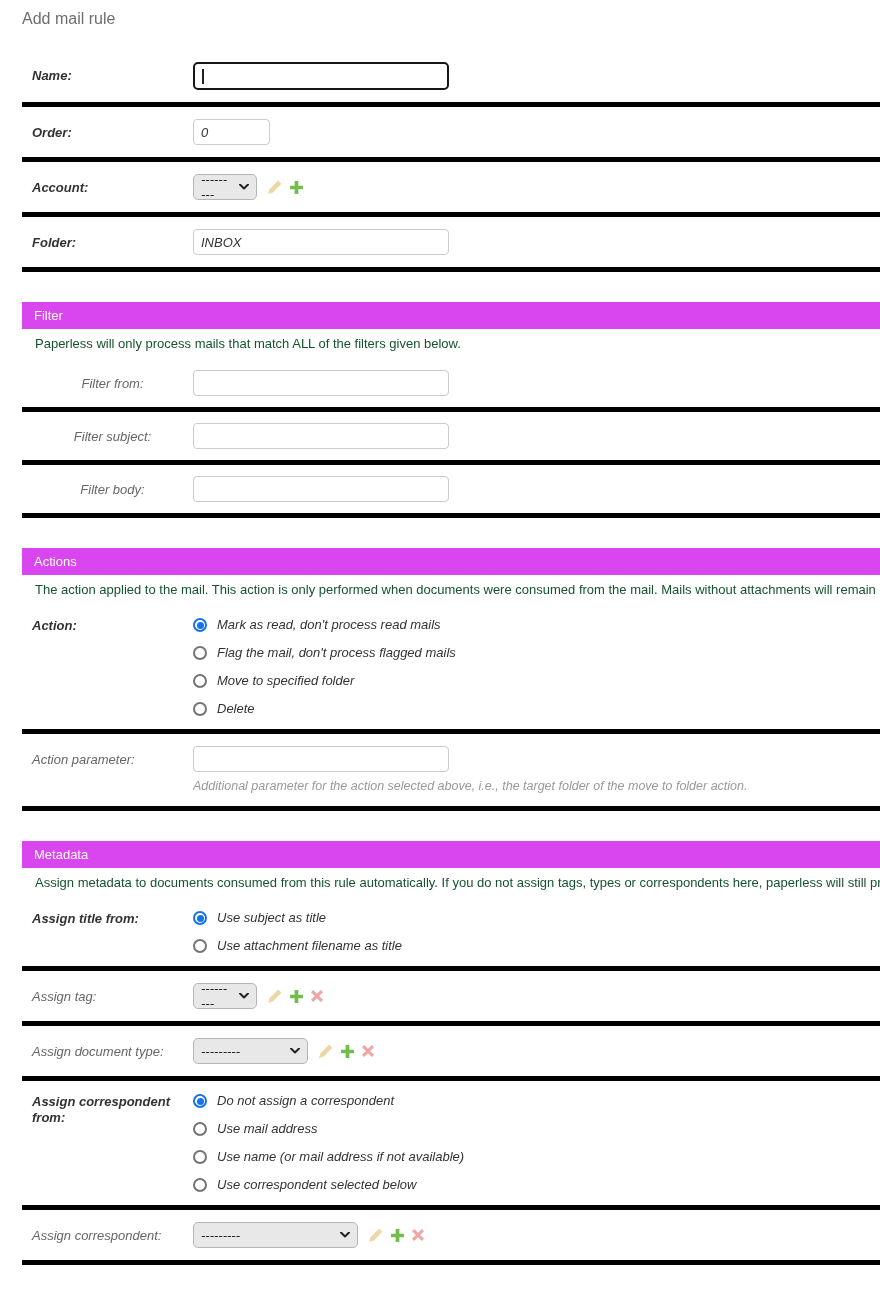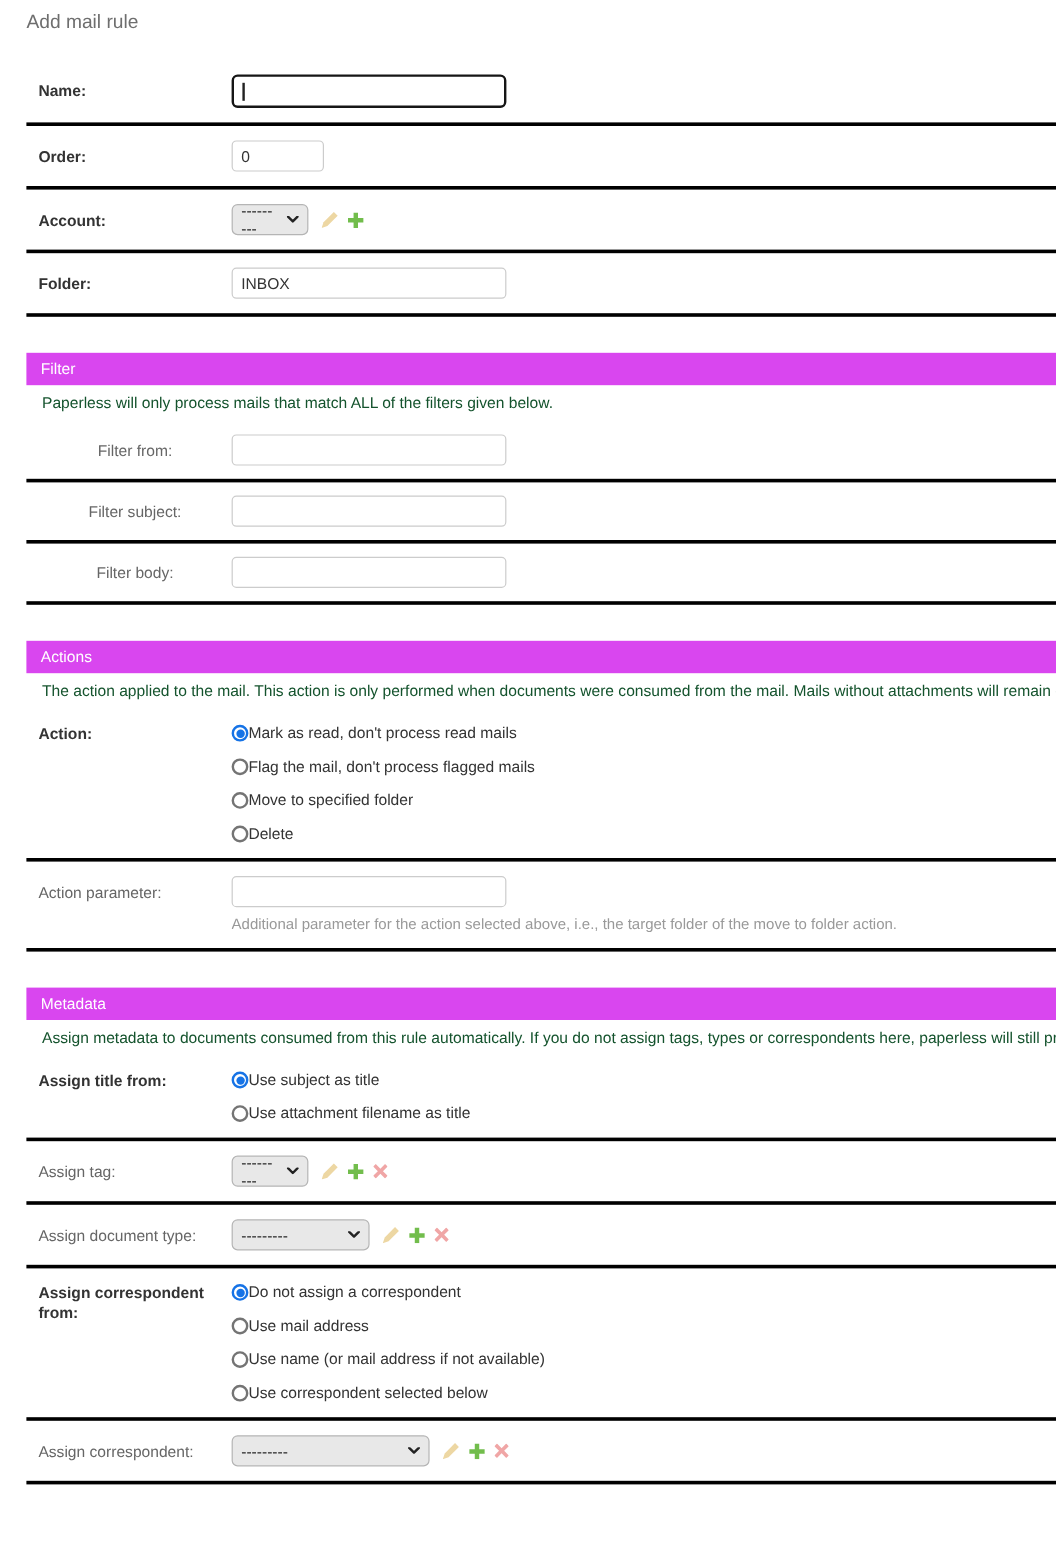--- a/index.html
+++ b/index.html
@@ -15,49 +15,49 @@
   .section-header{
     background:#d946ef;color:#fff;font-size:13px;font-weight:400;
     padding:6px 12px;line-height:15px;
   }
   .description{
     padding:7px 4px 7px 13px;font-size:13px;color:#14532d;line-height:16px;
     white-space:nowrap;overflow:hidden;
   }
   .form-row{
     display:flex;align-items:flex-start;
-    padding:12px 10px;border-bottom:3px solid #000000;
+    padding:12px 10px;border-bottom:5px solid #000000;font-style:italic;
   }
   .form-row.compact{padding:11px 10px;text-align:center;}
   .frow-label{
     flex:0 0 161px;padding-top:6px;line-height:16px;color:#666;
   }
   .frow-label.bold{font-weight:bold;color:#333;}
   .frow-label.radio-top{padding-top:1px;}
   .field-col{flex:1;min-width:0;}
   .vtext{
-    position:relative;box-sizing:border-box;height:26px;width:229px;
+    position:relative;box-sizing:border-box;height:26px;width:256px;
     border:1px solid #ccc;border-radius:4px;background:#fff;
     display:flex;align-items:center;padding:0 7px;color:#333;
   }
   .vtext.small{width:77px;}
   .vtext.focused{border:2px solid #161616;border-radius:5px;height:28px;}
   .caret{width:1.5px;height:15px;background:#222;display:inline-block;}
   .vselect{
     box-sizing:border-box;height:26px;background:#e8e8e8;
     border:1px solid #b5b5b5;border-radius:5px;
     display:inline-flex;align-items:center;justify-content:space-between;
     padding:0 7px;color:#222;cursor:default;vertical-align:middle;
   }
   .w64{width:64px;} .w115{width:115px;} .w165{width:165px;}
   .chev{flex:0 0 auto;margin-left:8px;display:block;}
   .rel-icons{display:inline-flex;align-items:center;gap:8px;margin-left:11px;vertical-align:middle;height:26px;}
   .rel-icons svg{display:block;}
   .radio-list{list-style:none;margin:0;padding:0;}
-  .radio-list li{display:flex;align-items:center;margin-bottom:12px;height:16px;}
+  .radio-list li{display:flex;align-items:center;gap:10px;margin-bottom:12px;height:16px;}
   .radio-list li:last-child{margin-bottom:0;}
   .radio{
     box-sizing:border-box;width:14px;height:14px;border-radius:50%;
     border:2px solid #747474;background:#fff;flex:0 0 auto;
     display:flex;align-items:center;justify-content:center;
   }
   .radio.checked{border-color:#1673e6;}
   .radio.checked::after{
     content:"";width:7px;height:7px;border-radius:50%;background:#1673e6;display:block;
   }

